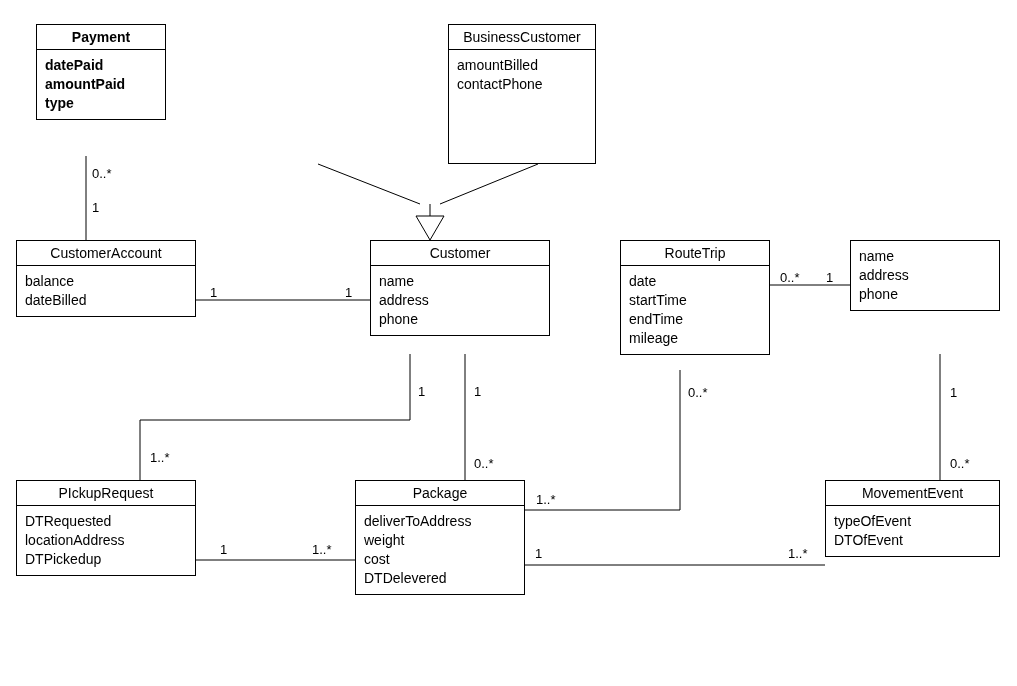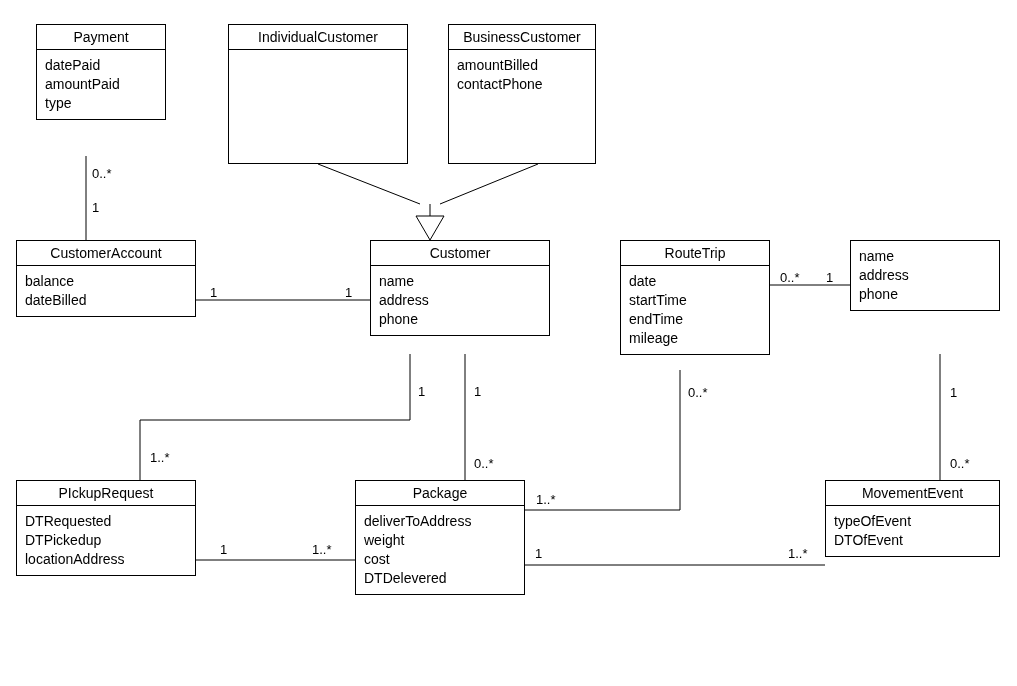--- a/index.html
+++ b/index.html
@@ -43,33 +43,29 @@
     left: 0; top: 0;
     width: 1017px; height: 686px;
     pointer-events: none;
   }
 </style>
 </head>
 <body>
 
 <div class="canvas">
 
-  <div class="class-box" style="left:36px; top:24px; width:130px;">
+  <div class="class-box" style="left:36px; top:24px; width:130px;font-weight:bold;">
     <div class="class-title">Payment</div>
     <div class="class-body">
       <div class="attr">datePaid</div>
       <div class="attr">amountPaid</div>
       <div class="attr">type</div>
     </div>
   </div>
 
-  <div class="class-box" style="left:228px; top:24px; width:180px; height:140px;">
-    <div class="class-title">IndividualCustomer</div>
-    <div class="class-body"></div>
-  </div>
 
   <div class="class-box" style="left:448px; top:24px; width:148px; height:140px;">
     <div class="class-title">BusinessCustomer</div>
     <div class="class-body">
       <div class="attr">amountBilled</div>
       <div class="attr">contactPhone</div>
     </div>
   </div>
 
   <div class="class-box" style="left:16px; top:240px; width:180px;">
@@ -104,22 +100,22 @@
       <div class="attr">name</div>
       <div class="attr">address</div>
       <div class="attr">phone</div>
     </div>
   </div>
 
   <div class="class-box" style="left:16px; top:480px; width:180px;">
     <div class="class-title">PIckupRequest</div>
     <div class="class-body">
       <div class="attr">DTRequested</div>
+      <div class="attr">locationAddress</div>
       <div class="attr">DTPickedup</div>
-      <div class="attr">locationAddress</div>
     </div>
   </div>
 
   <div class="class-box" style="left:355px; top:480px; width:170px;">
     <div class="class-title">Package</div>
     <div class="class-body">
       <div class="attr">deliverToAddress</div>
       <div class="attr">weight</div>
       <div class="attr">cost</div>
       <div class="attr">DTDelevered</div>

